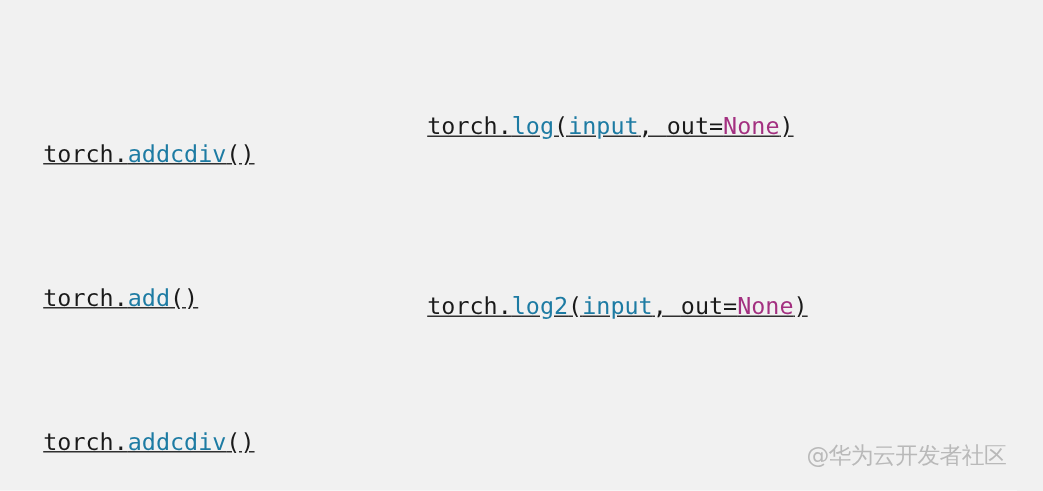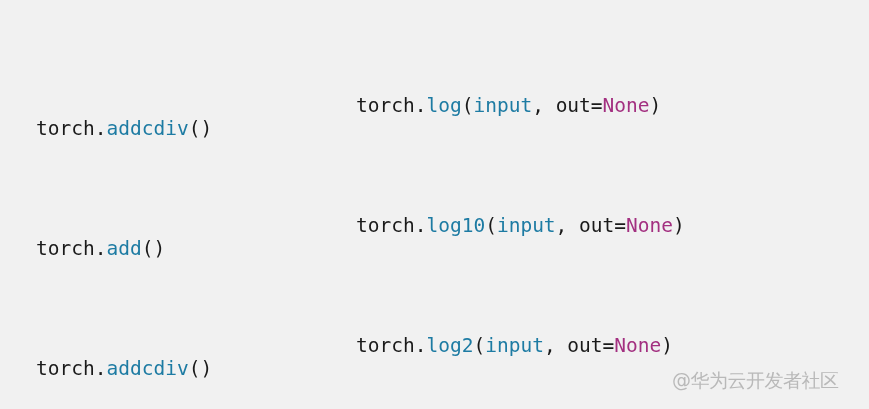--- a/index.html
+++ b/index.html
@@ -26,20 +26,21 @@
     left: 36px;
     top: 24px;
   }
   #column-right {
     left: 356px;
     top: 1px;
   }
   .code-line {
     height: 30px;
     white-space: pre;
+    text-decoration: underline;
   }
   .tok-mod   { color: #1a1a1a; }
   .tok-punct { color: #1a1a1a; }
   .tok-fn    { color: #1d7ba3; }
   .tok-arg   { color: #1d7ba3; }
   .tok-kw    { color: #1a1a1a; }
   .tok-none  { color: #a33080; }
 
   #watermark {
     position: absolute;
@@ -73,21 +74,20 @@
     
 
     
 
   </div>
 
   <div class="code-column" id="column-right">
 
     <div class="code-line"><span class="tok-mod">torch.</span><span class="tok-fn">log</span><span class="tok-punct">(</span><span class="tok-arg">input</span><span class="tok-punct">, </span><span class="tok-kw">out=</span><span class="tok-none">None</span><span class="tok-punct">)</span></div>
 
-    <div class="code-line"><span class="tok-mod">torch.</span><span class="tok-fn">log10</span><span class="tok-punct">(</span><span class="tok-arg">input</span><span class="tok-punct">, </span><span class="tok-kw">out=</span><span class="tok-none">None</span><span class="tok-punct">)</span></div>
 
     <div class="code-line"><span class="tok-mod">torch.</span><span class="tok-fn">log2</span><span class="tok-punct">(</span><span class="tok-arg">input</span><span class="tok-punct">, </span><span class="tok-kw">out=</span><span class="tok-none">None</span><span class="tok-punct">)</span></div>
 
     
 
     
 
     
 
     

